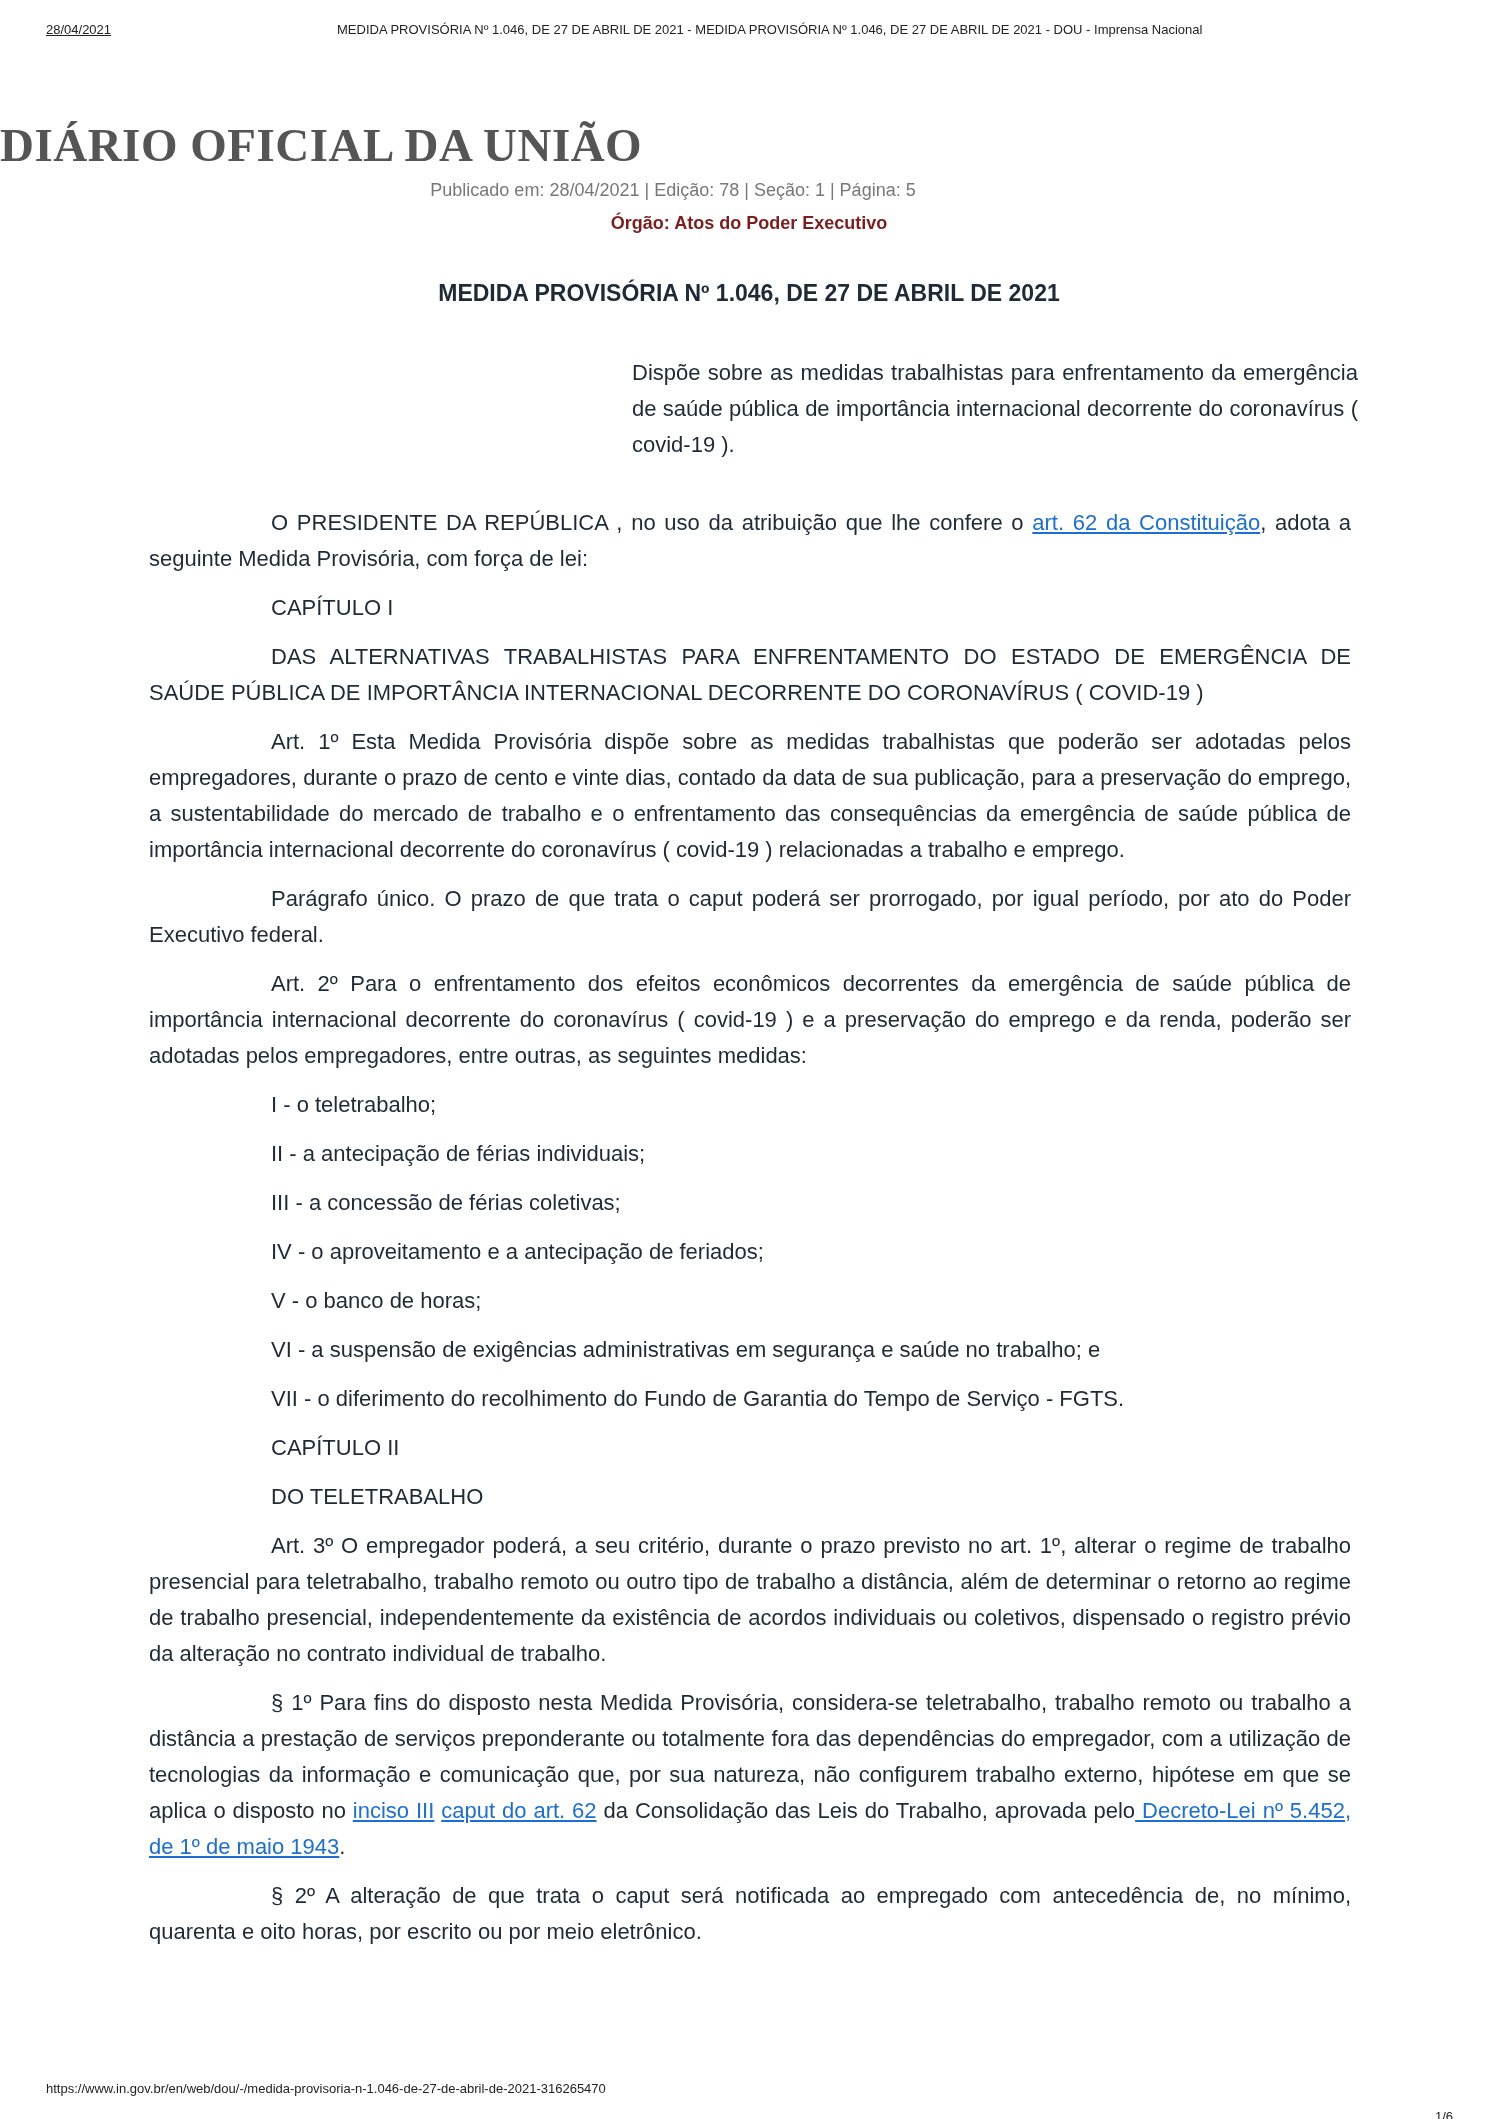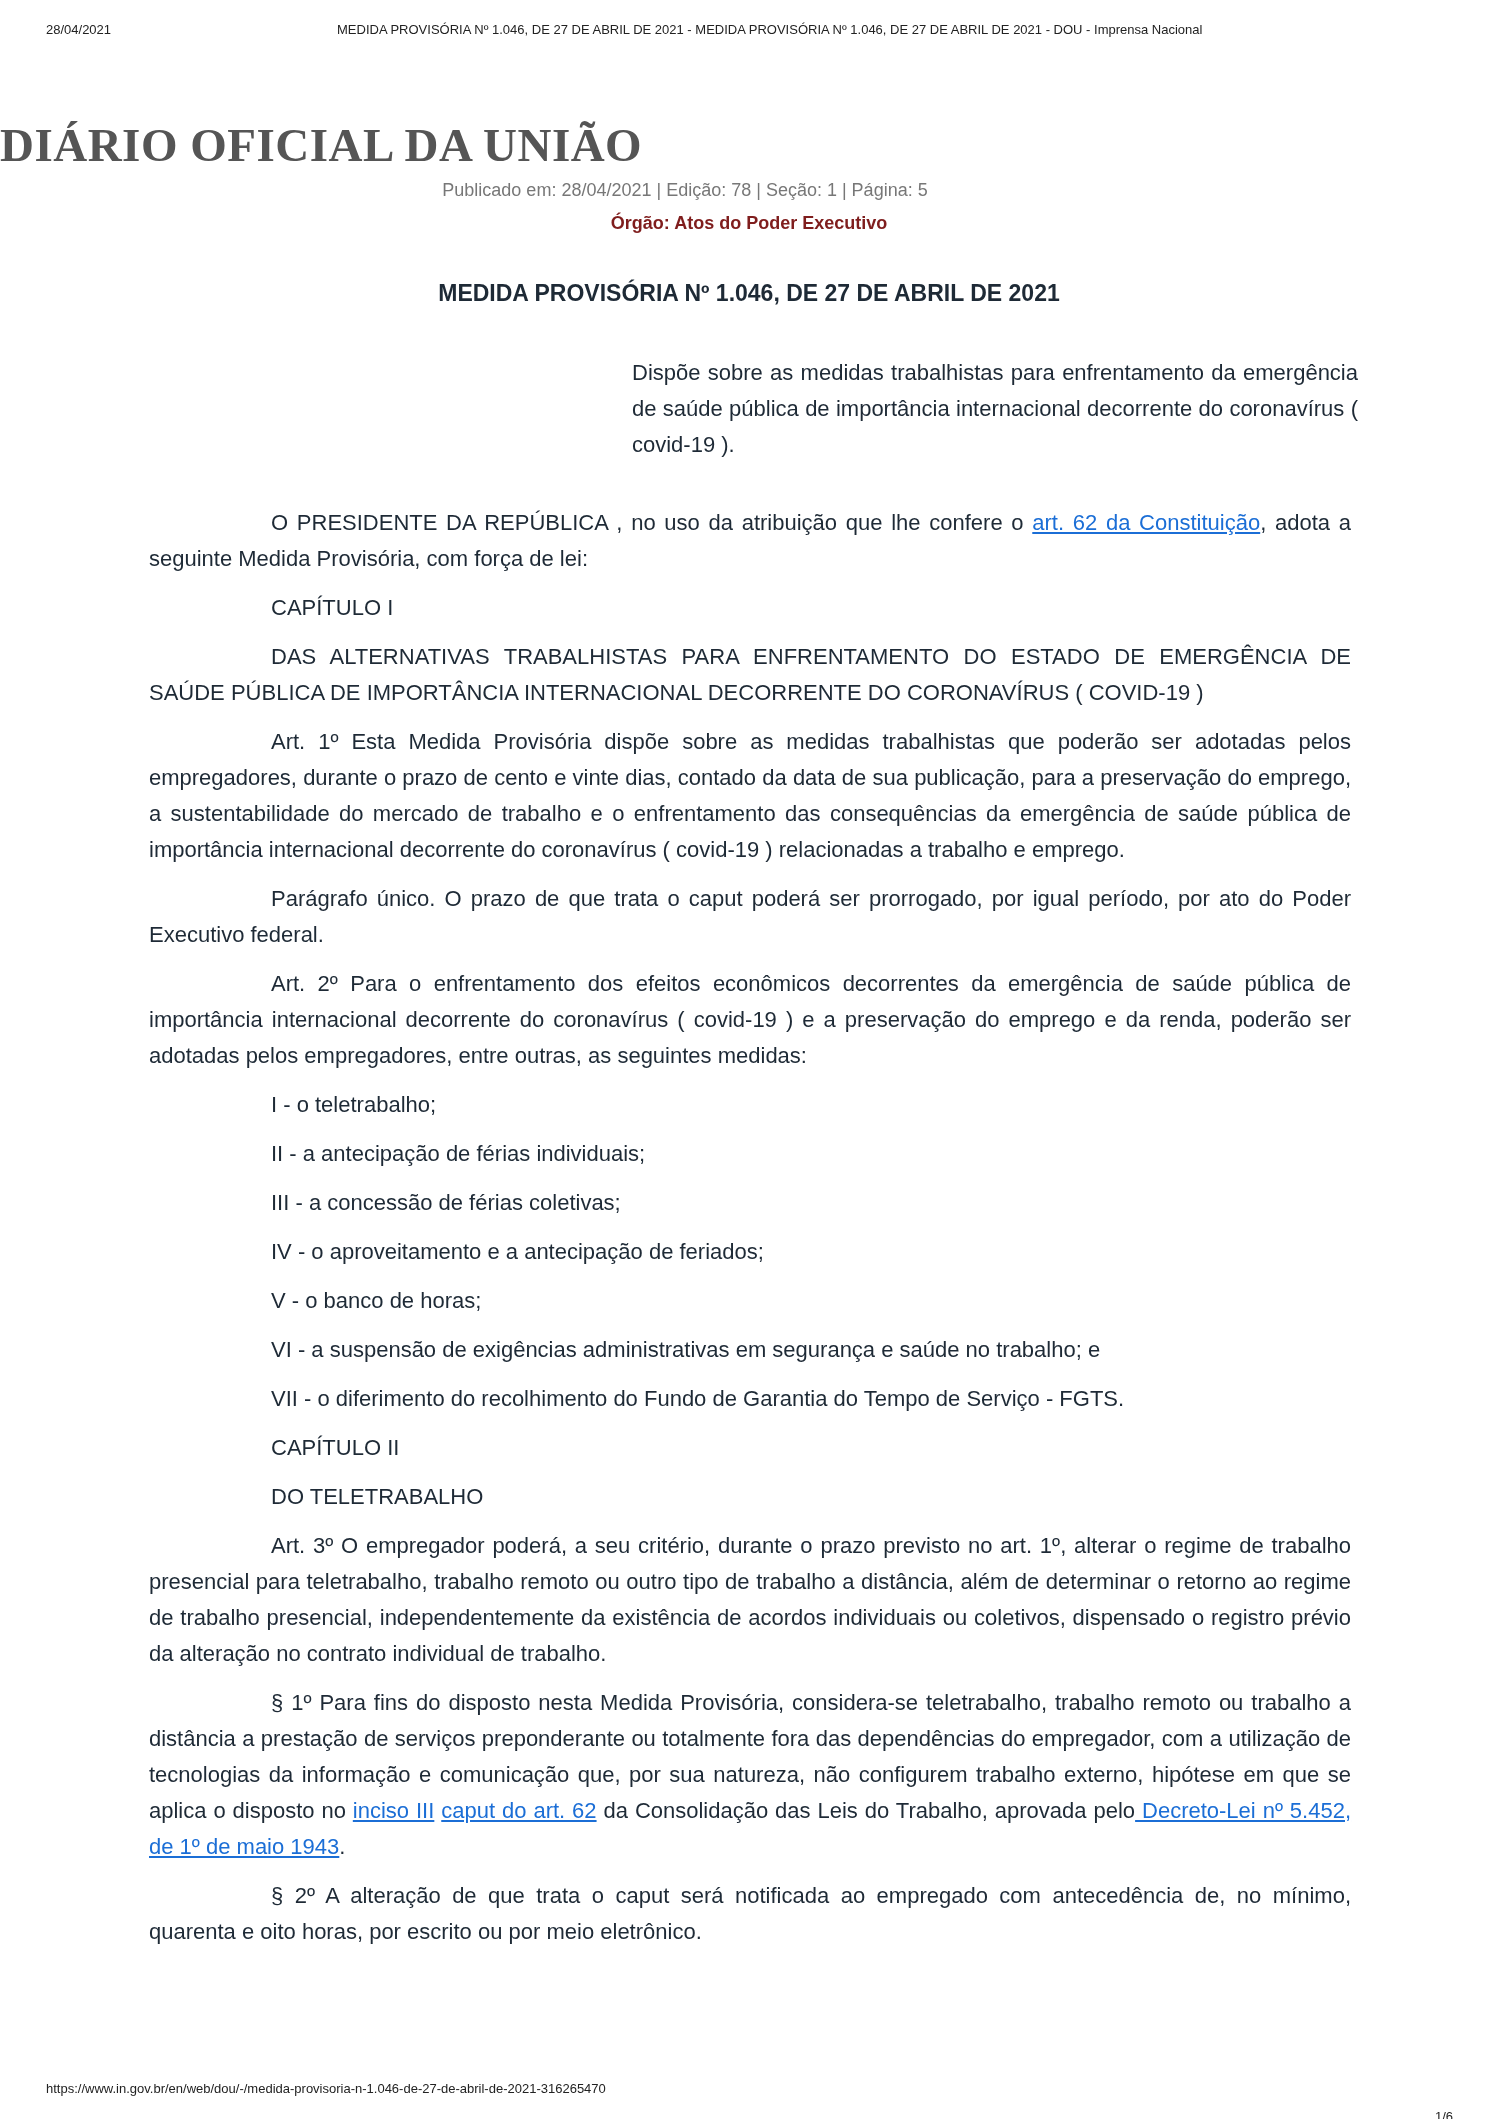--- a/index.html
+++ b/index.html
@@ -3,32 +3,32 @@
 <meta charset="utf-8">
 <style>
   html, body { margin: 0; padding: 0; background: #ffffff; }
   body { width: 1498px; height: 2119px; position: relative; overflow: hidden; }
   .print-header, .print-footer {
     position: absolute; left: 0; width: 1498px;
     font-family: "Liberation Sans", sans-serif; font-size: 13px; color: #222;
   }
   .print-header { top: 22px; height: 20px; }
   .print-footer { top: 2081px; height: 20px; }
-  .ph-date { position: absolute; left: 46px; top: 0; }
+  .ph-date { position: absolute; left: 46px; top: 0; text-decoration: underline; }
   .ph-title { position: absolute; left: 337px; top: 0; white-space: nowrap; }
   .pf-url { position: absolute; left: 46px; top: 0; }
   .pf-page { position: absolute; right: 45px; top: 0; margin-top: 28px; }
 
   .masthead {
     position: absolute; top: 118px; left: 0; width: 1498px; text-align: left;
     font-family: "Liberation Serif", serif; font-weight: bold; font-size: 47px;
     color: #555555; letter-spacing: 0.5px;
   }
   .pubinfo {
-    position: absolute; top: 180px; left: 12px; width: 1346px; text-align: center;
+    position: absolute; top: 180px; left: 0; width: 1346px; text-align: center;
     font-family: "Liberation Sans", sans-serif; font-size: 18px; color: #777;
   }
   .orgao {
     position: absolute; top: 213px; left: 0; width: 1498px; text-align: center;
     font-family: "Liberation Sans", sans-serif; font-size: 18px; color: #7f1d1d; font-weight: bold;
   }
   .doc-title {
     position: absolute; top: 280px; left: 0; width: 1498px; text-align: center;
     font-family: "Liberation Sans", sans-serif; font-size: 23px; color: #1e2a36; font-weight: bold;
   }

